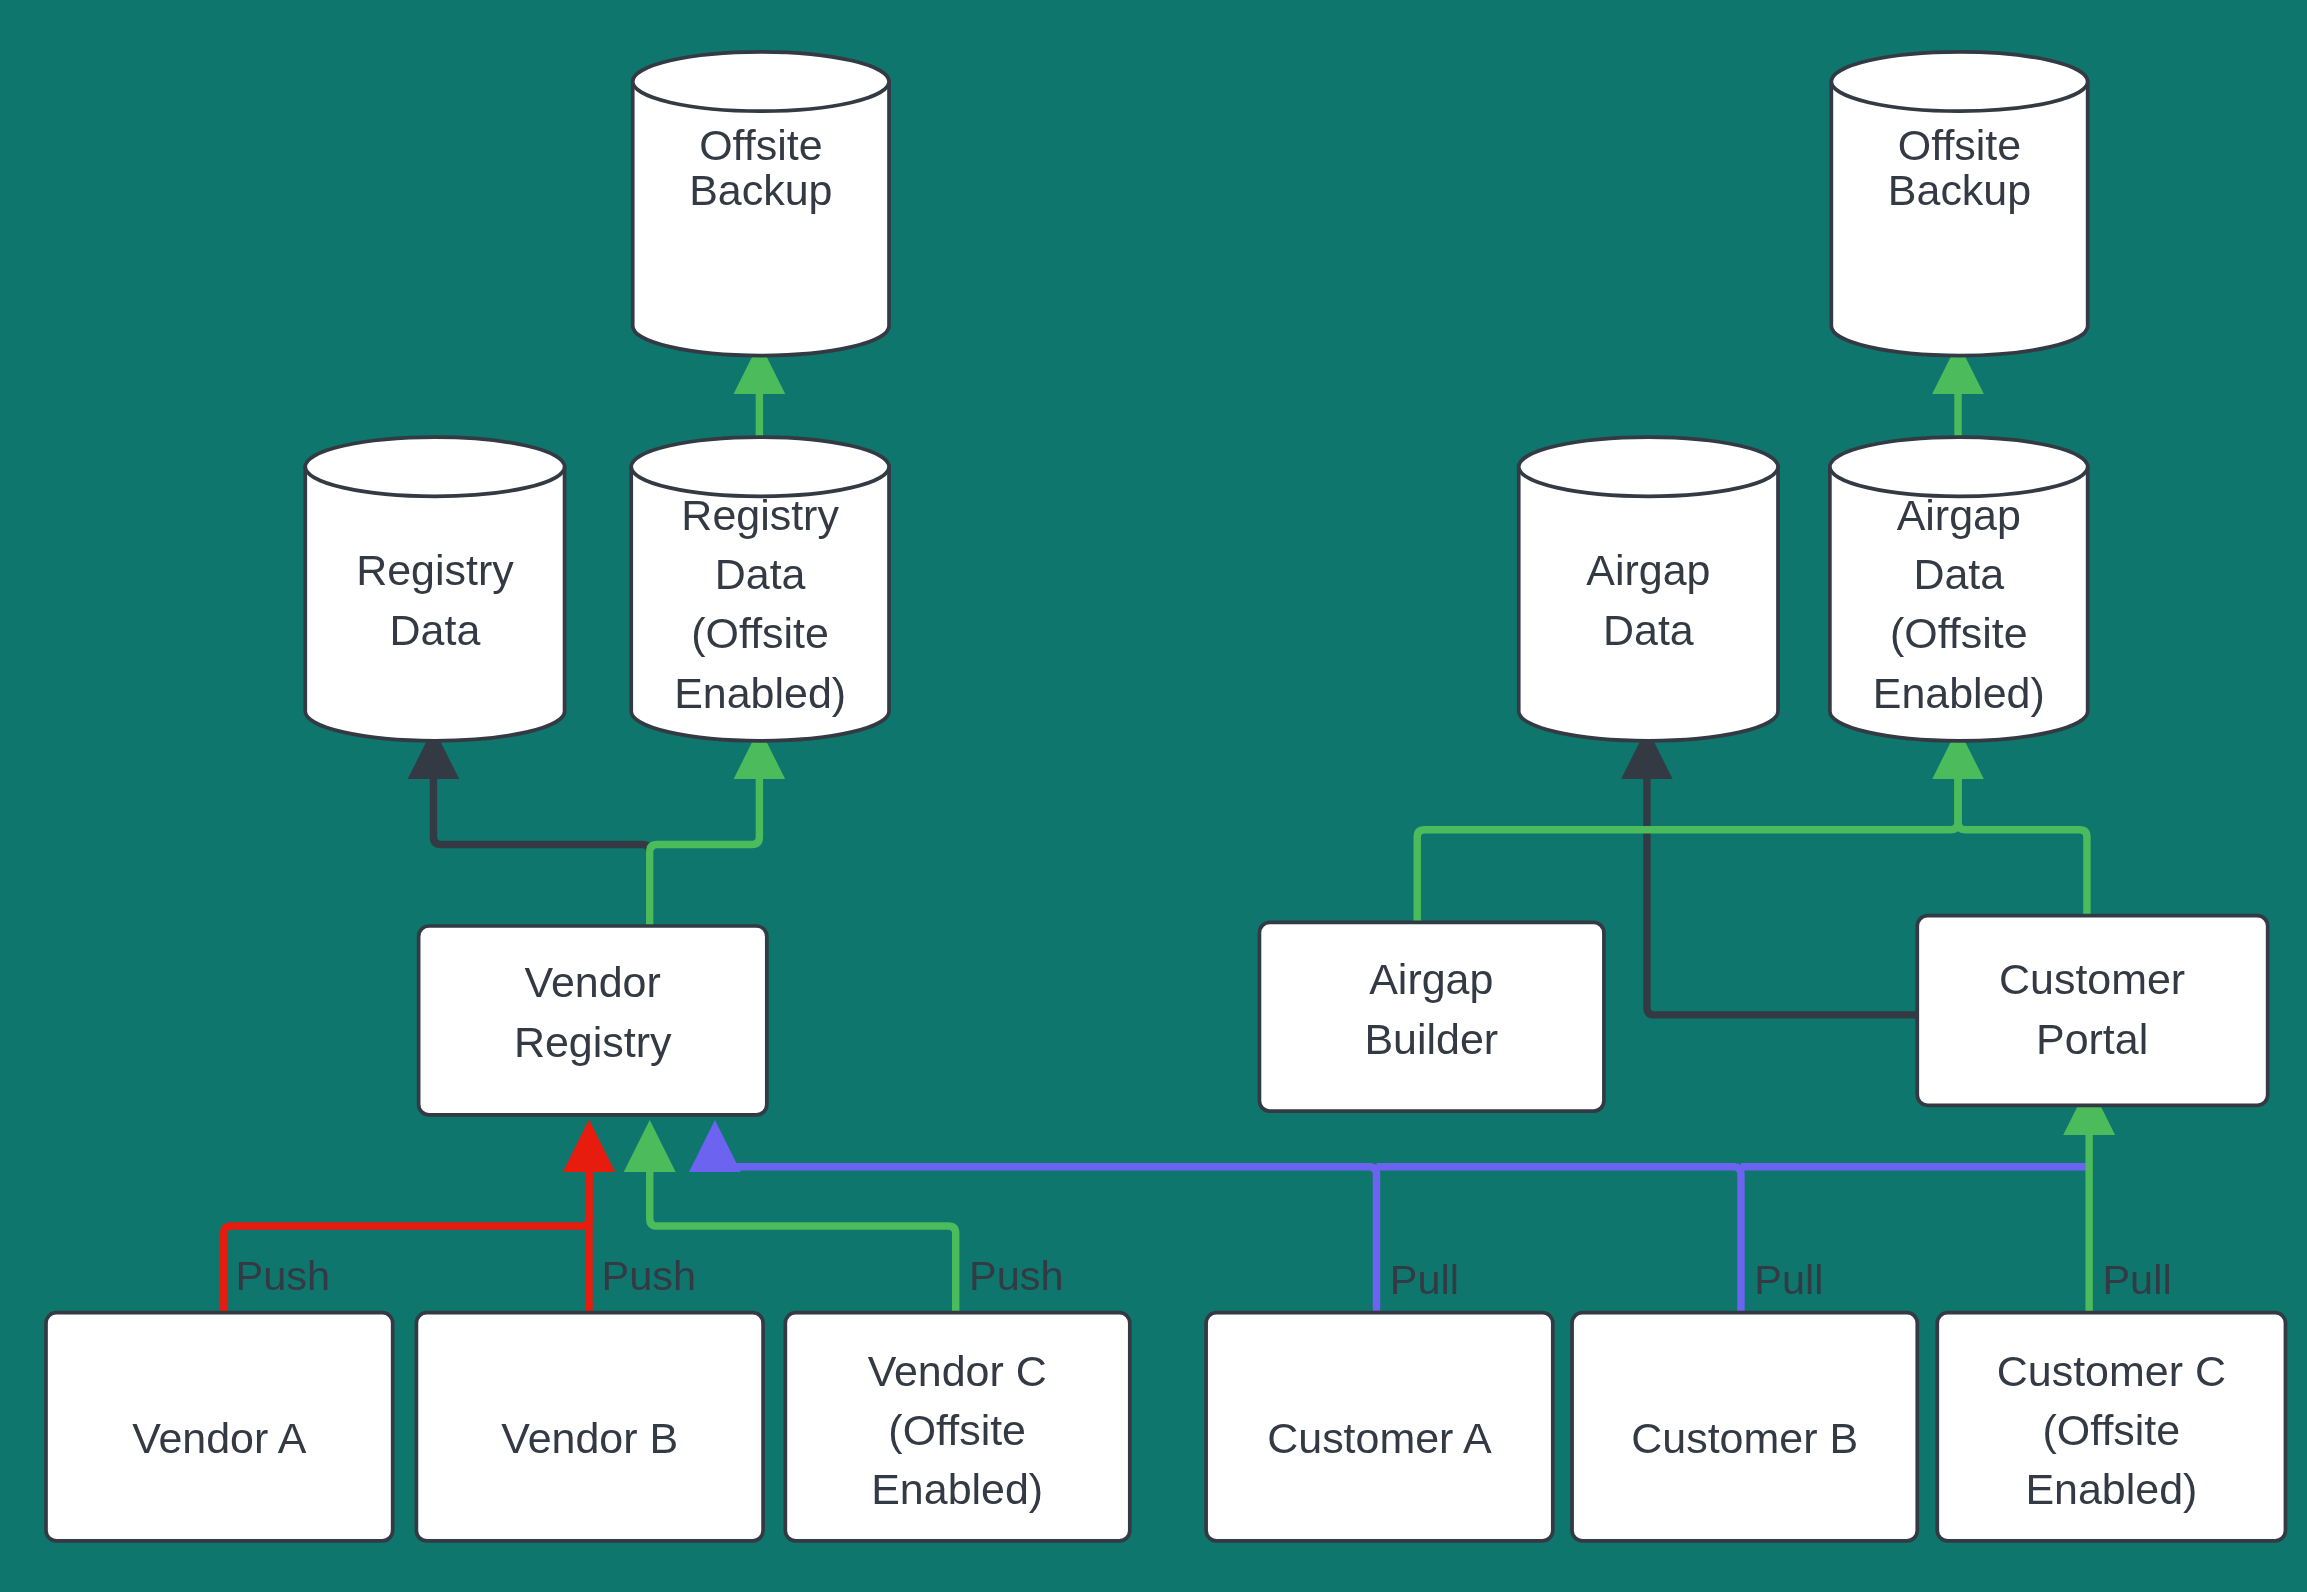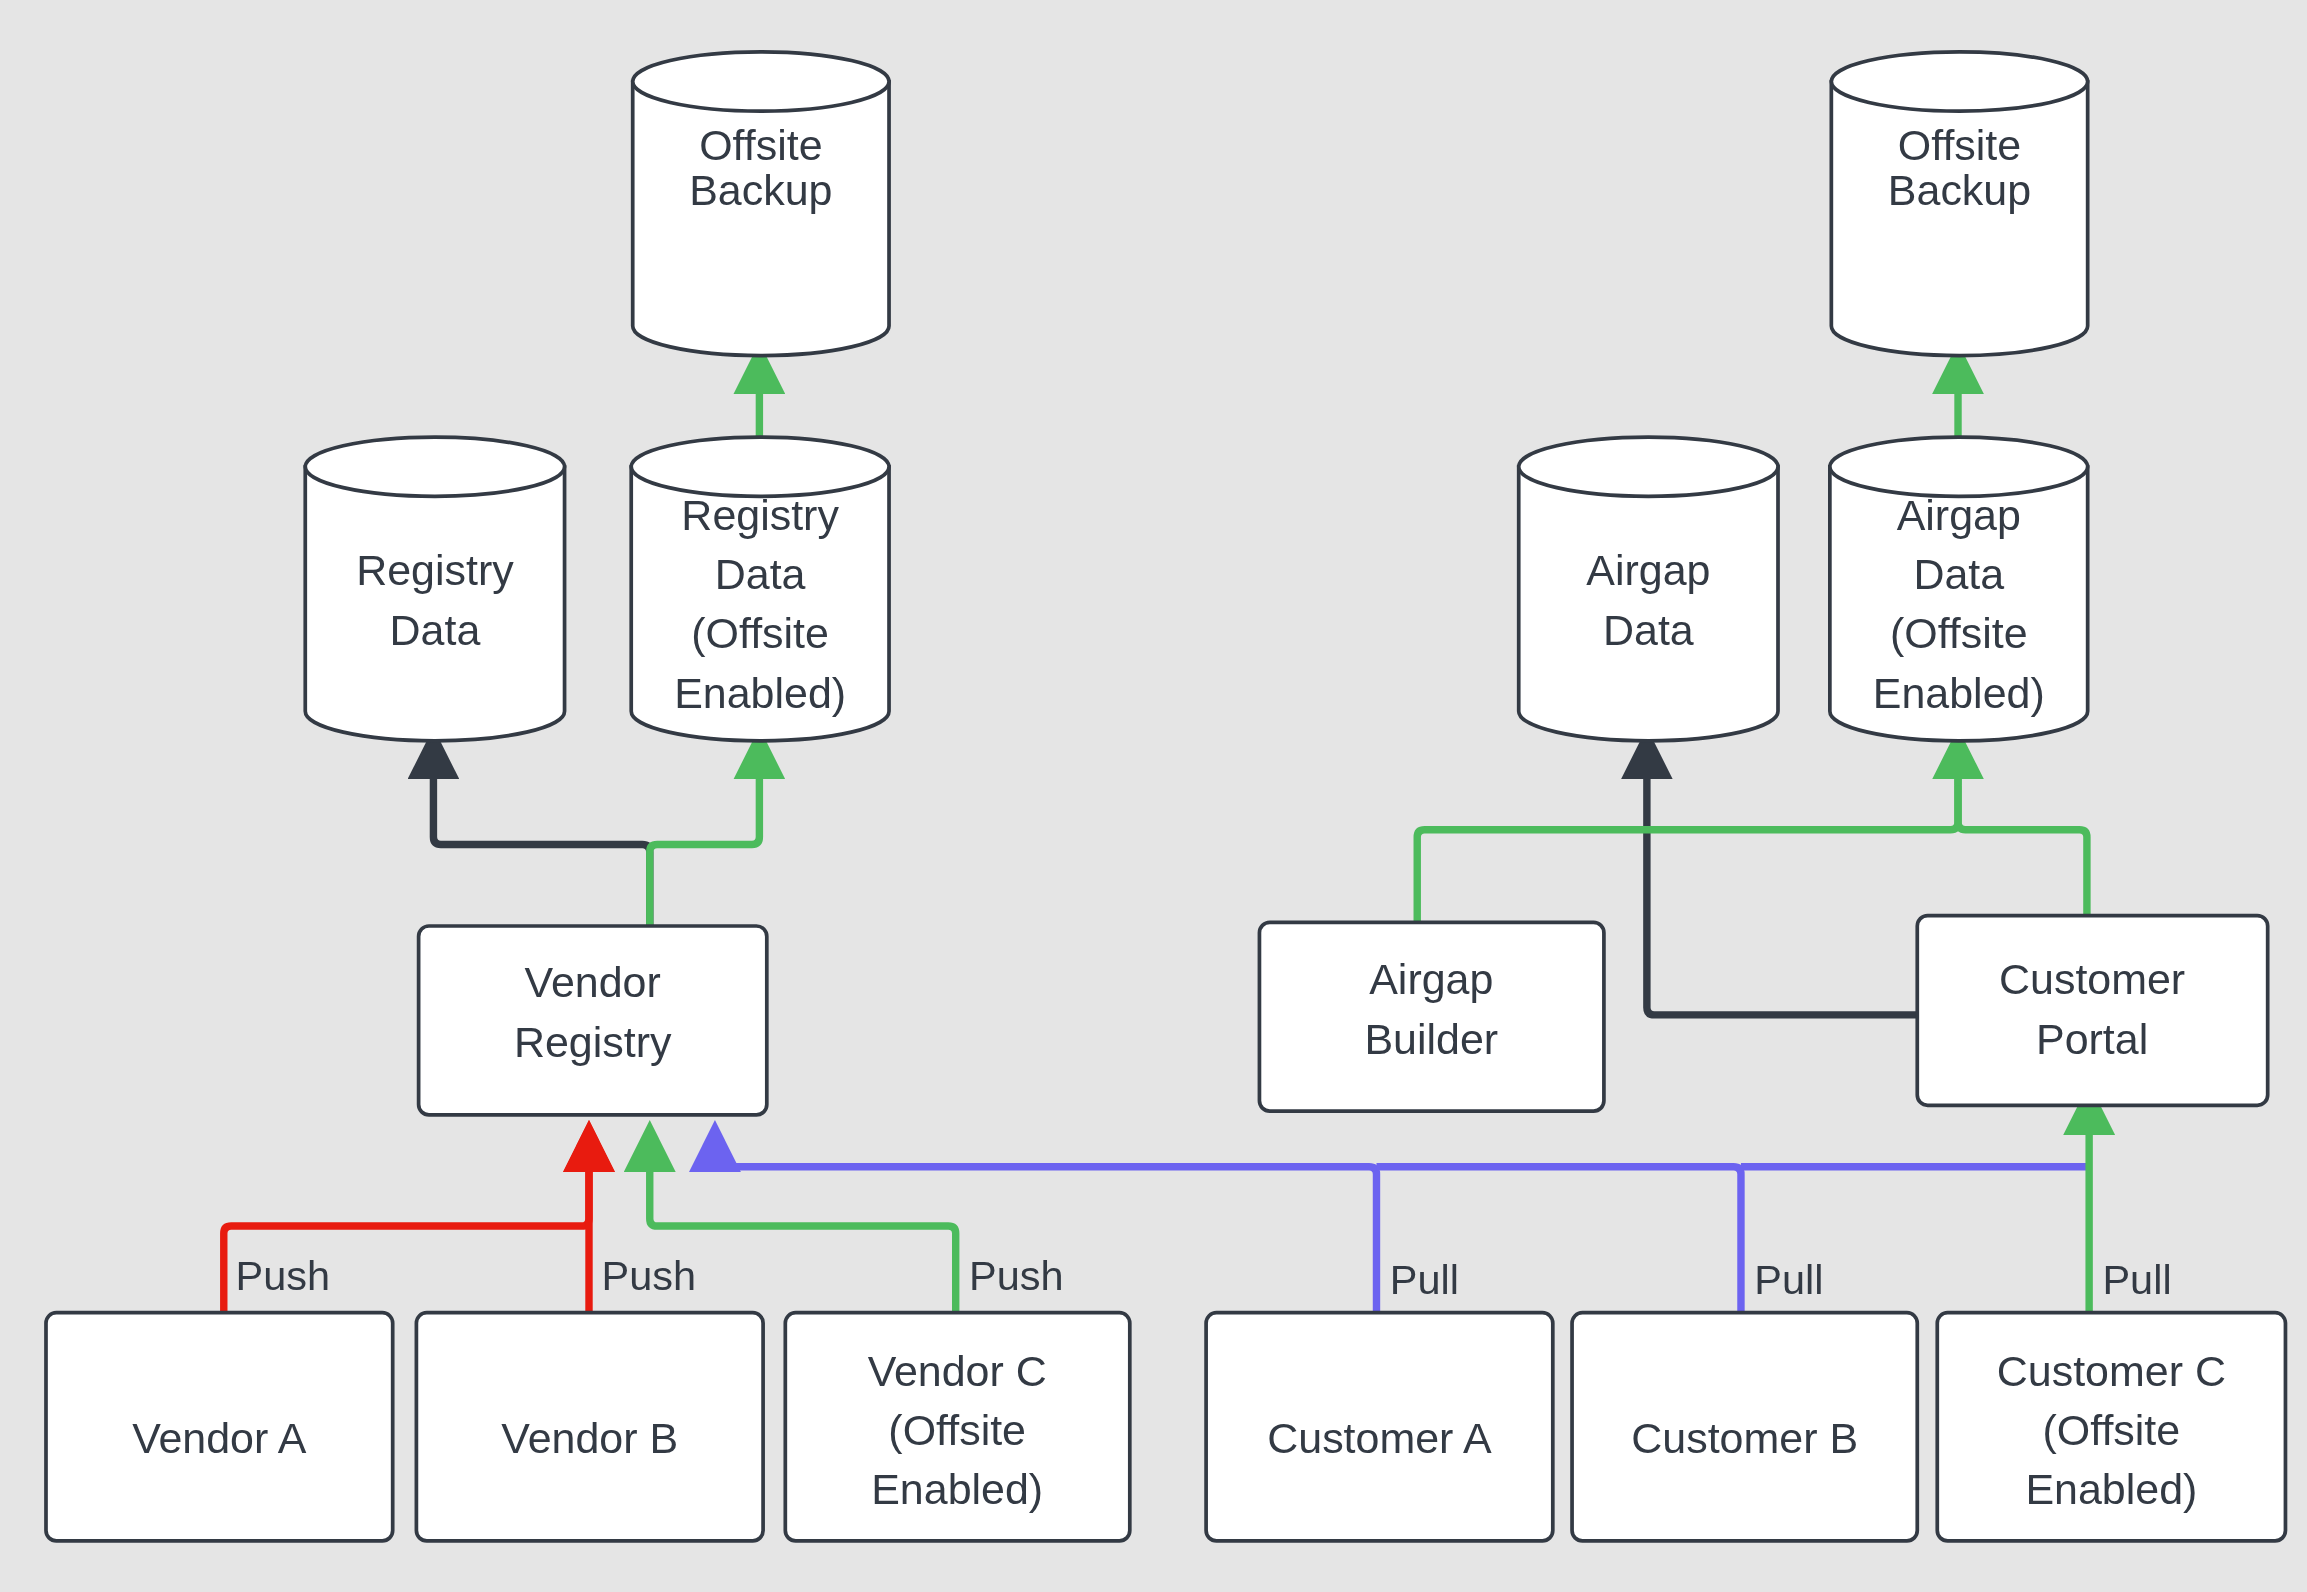--- a/index.html
+++ b/index.html
@@ -7,21 +7,21 @@
     padding: 0;
     background: #ffffff;
   }
   body {
     font-family: "Liberation Sans", sans-serif;
   }
   #canvas-wrap {
     position: relative;
     width: 2307px;
     height: 1592px;
-    background: #e5e5e5;
+    background: #0f766e;
     overflow: hidden;
   }
   svg.diagram {
     position: absolute;
     left: 0; top: 0;
     width: 2307px;
     height: 1592px;
   }
   .node-label,
   .edge-label {

